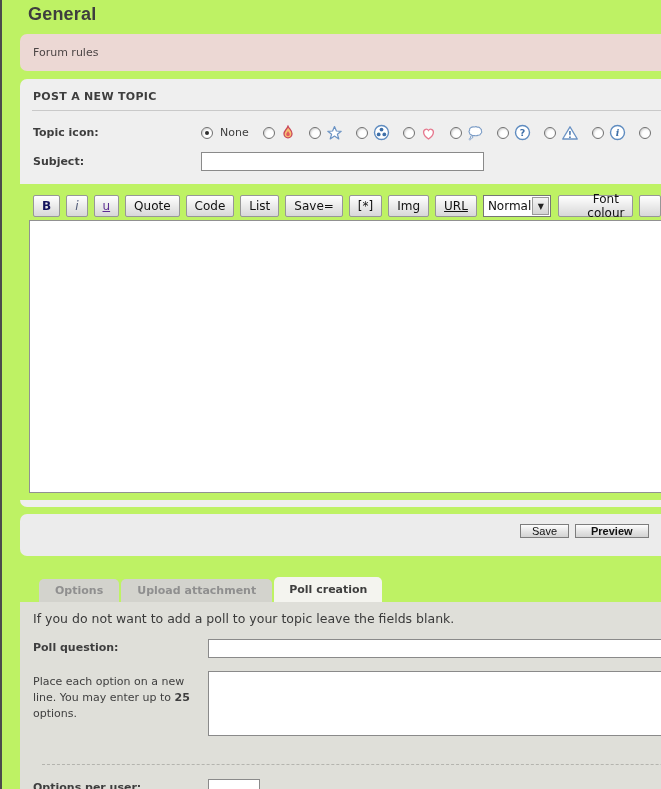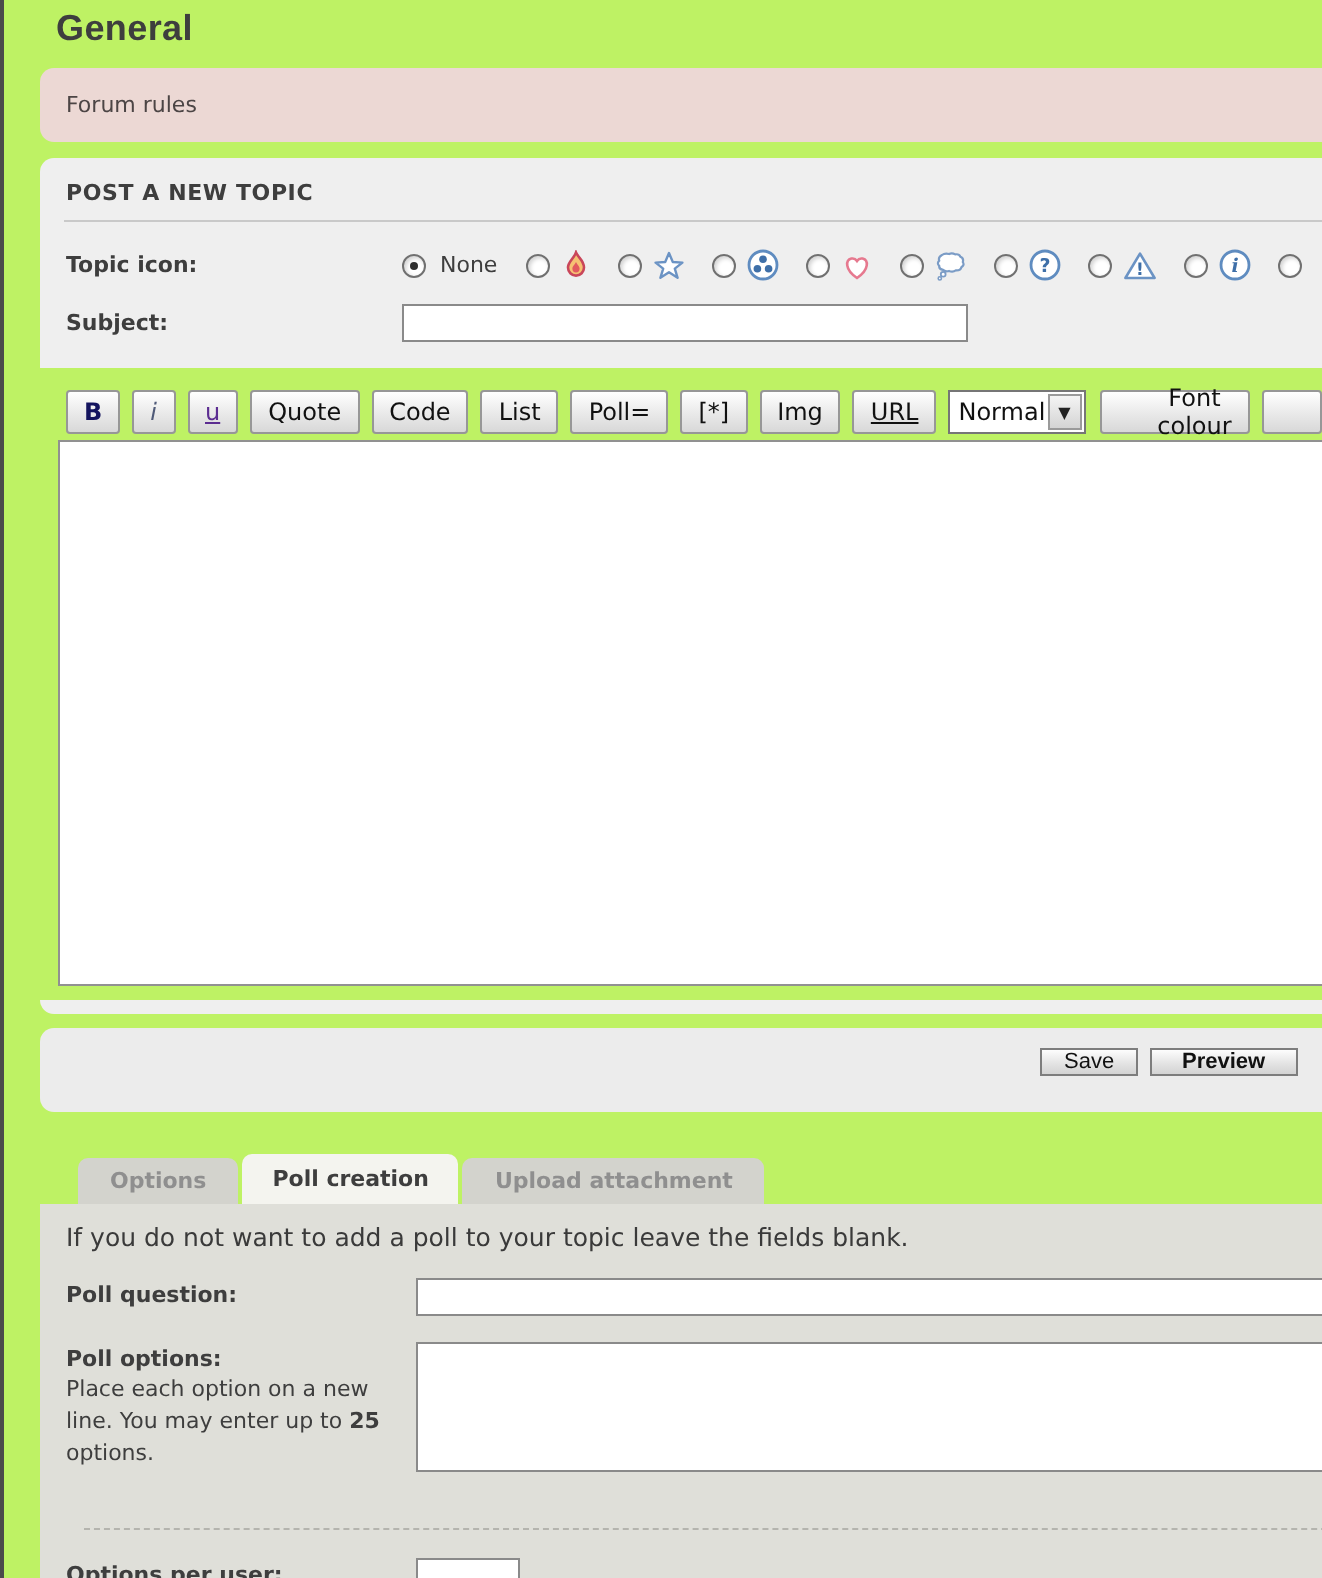--- a/index.html
+++ b/index.html
@@ -242,21 +242,21 @@
     </div>
   </div>
 
   <div class="toolbar">
     <button class="tb-btn tb-b">B</button>
     <button class="tb-btn tb-i">i</button>
     <button class="tb-btn tb-u">u</button>
     <button class="tb-btn">Quote</button>
     <button class="tb-btn">Code</button>
     <button class="tb-btn">List</button>
-    <button class="tb-btn">Poll=</button>
+    <button class="tb-btn">Save=</button>
     <button class="tb-btn">[*]</button>
     <button class="tb-btn">Img</button>
     <button class="tb-btn tb-url">URL</button>
     <span class="fake-select">
       <span class="sel-text">Normal</span>
       <span class="sel-arrow">▼</span>
     </span>
     <button class="tb-btn tb-font-colour">Font colour</button>
     <button class="tb-btn tb-partial"></button>
   </div>
@@ -265,37 +265,36 @@
 
   <div class="panel-bottom-strip"></div>
 
   <div class="actions-panel">
     <button class="action-btn save-btn">Save</button>
     <button class="action-btn preview-btn">Preview</button>
   </div>
 
   <div class="tab-bar">
     <span class="tab tab-inactive">Options</span>
+    <span class="tab tab-inactive">Upload attachment</span>
     <span class="tab tab-active">Poll creation</span>
-    <span class="tab tab-inactive">Upload attachment</span>
   </div>
 
   <div class="poll-panel">
     <div class="poll-intro">If you do not want to add a poll to your topic leave the fields blank.</div>
 
     <div class="poll-row">
       <div class="poll-label-col">
         <div class="poll-label">Poll question:</div>
       </div>
       <input type="text" class="text-input poll-question-input" value="" style="">
     </div>
 
     <div class="poll-row">
       <div class="poll-label-col">
-        <div class="poll-label">Poll options:</div>
         <div class="poll-desc"><span>Place each option on a new line. You may enter up to </span><b class="inline-bold">25</b><span> options.</span></div>
       </div>
       <textarea class="poll-options-textarea" style=""></textarea>
     </div>
 
     <div class="dashed-divider"></div>
 
     <div class="poll-row row-per-user">
       <div class="poll-label-col">
         <div class="poll-label">Options per user:</div>

